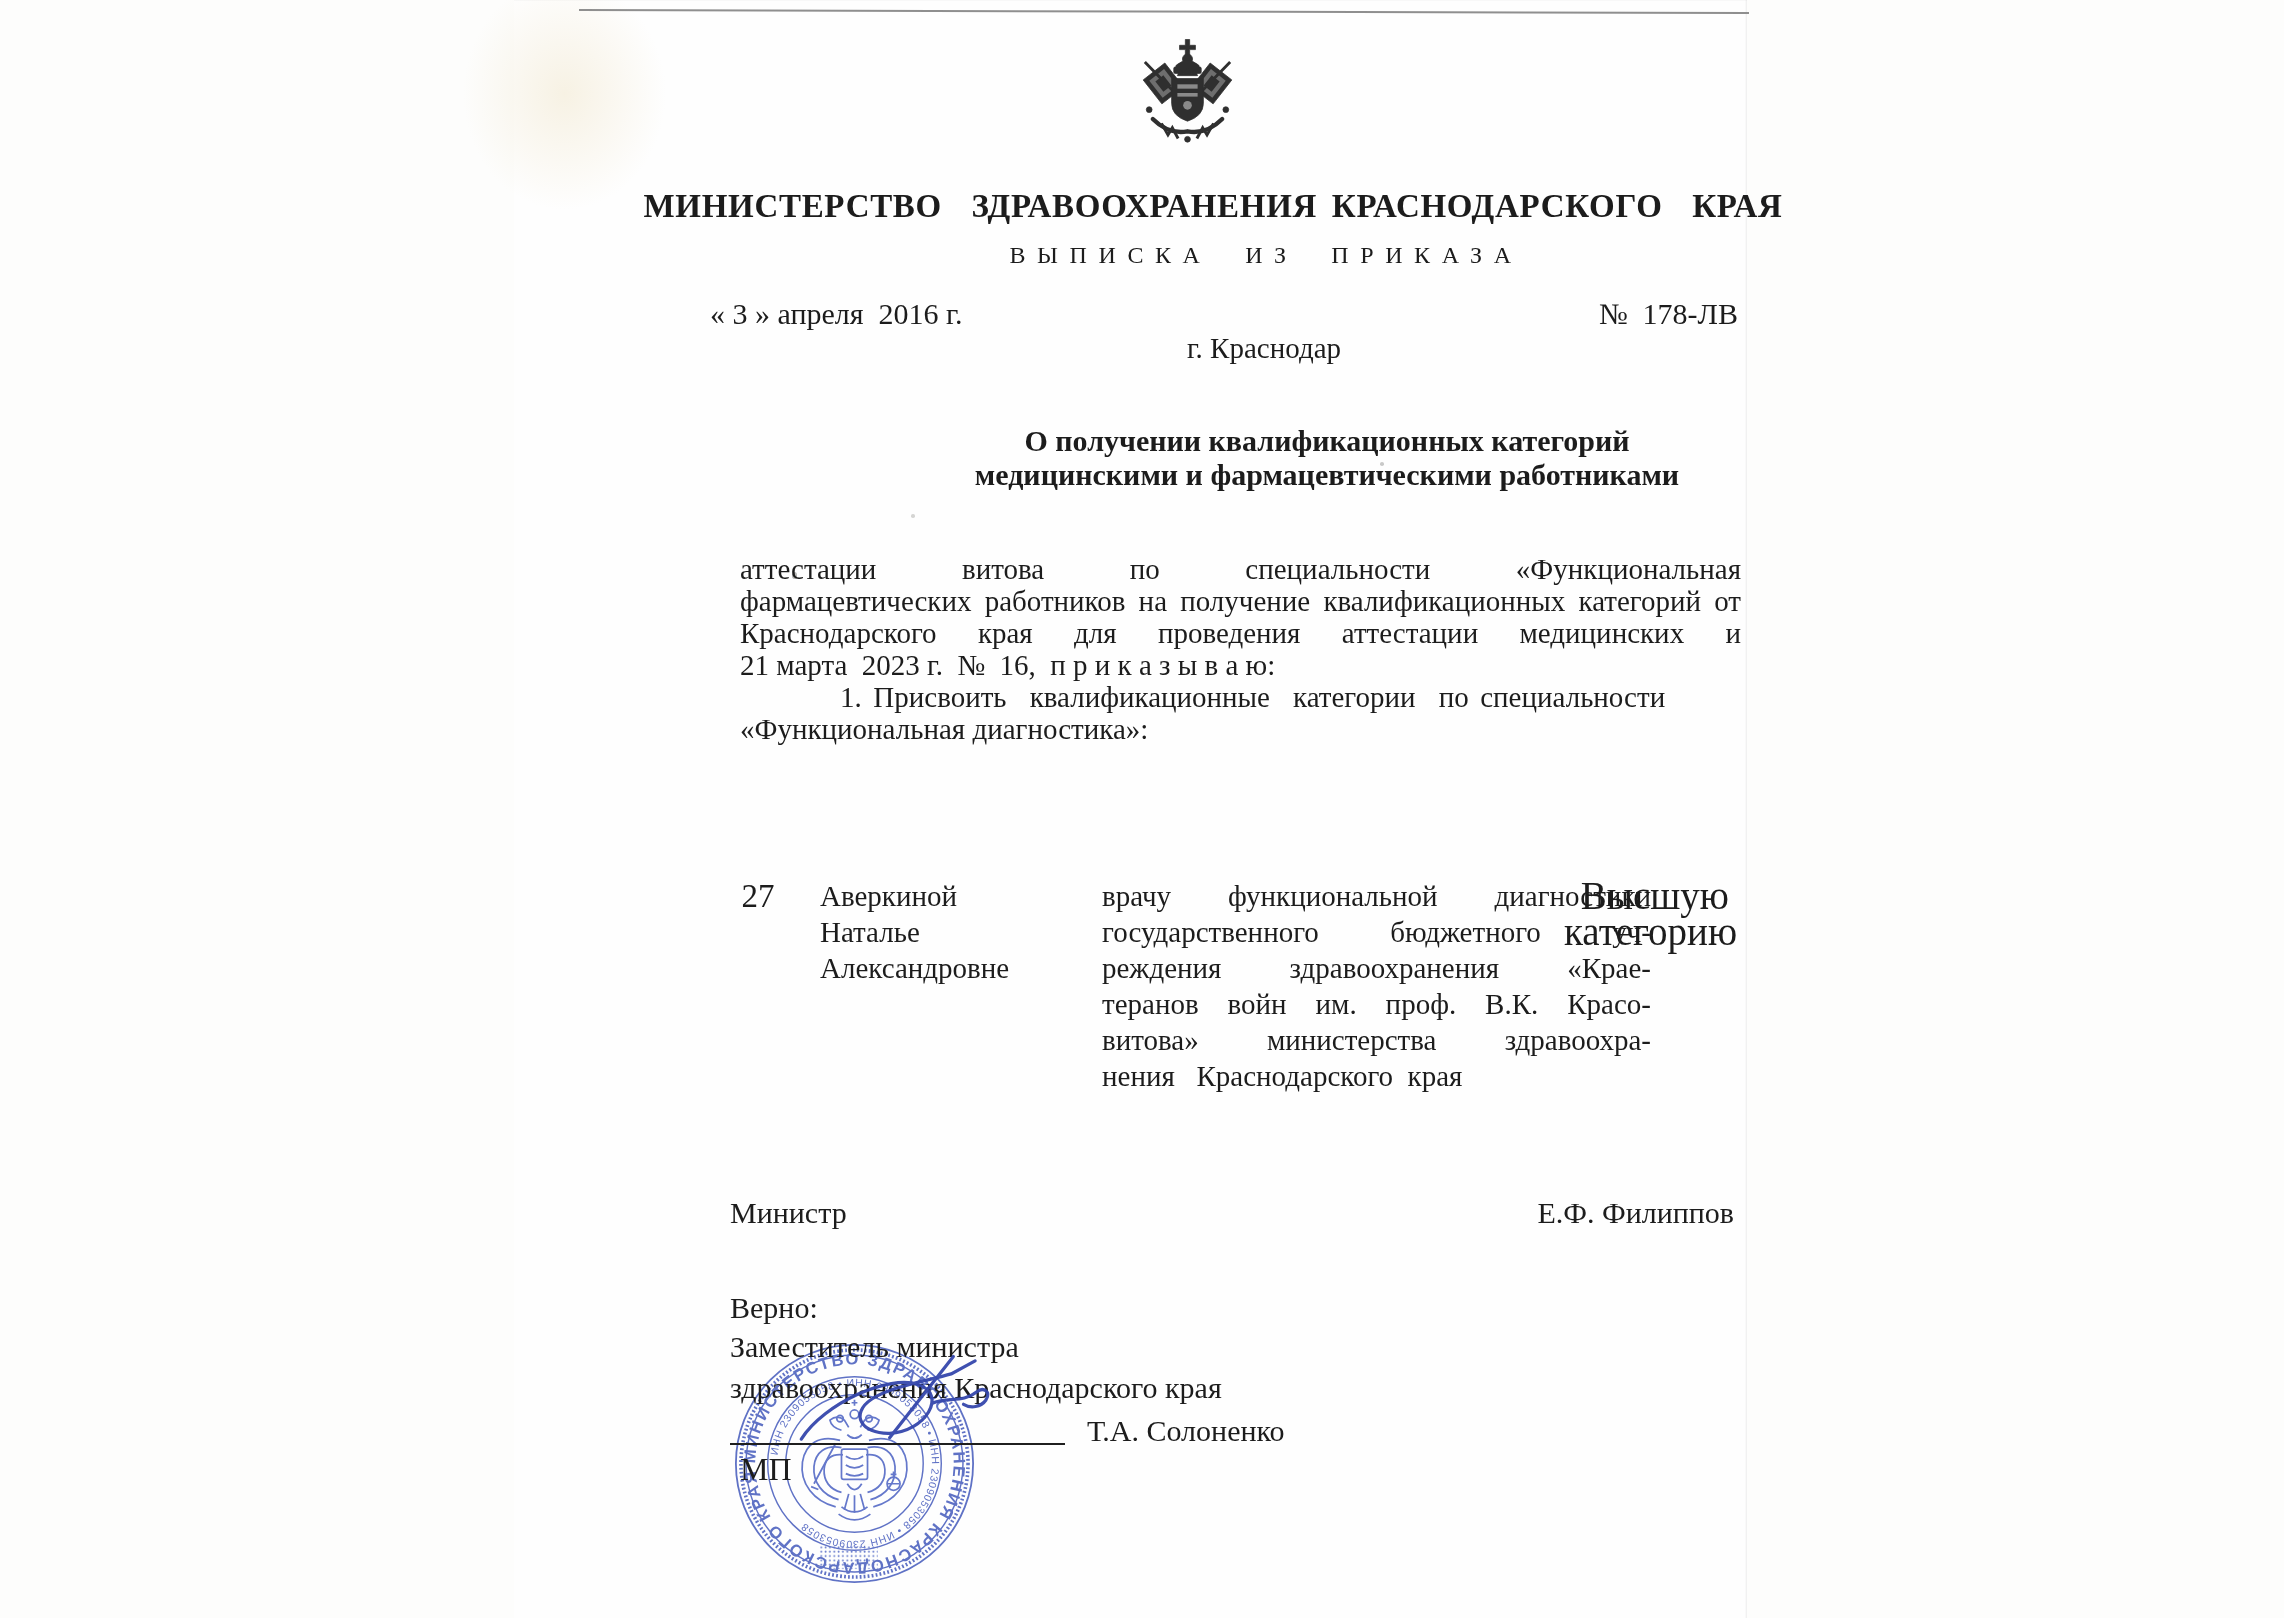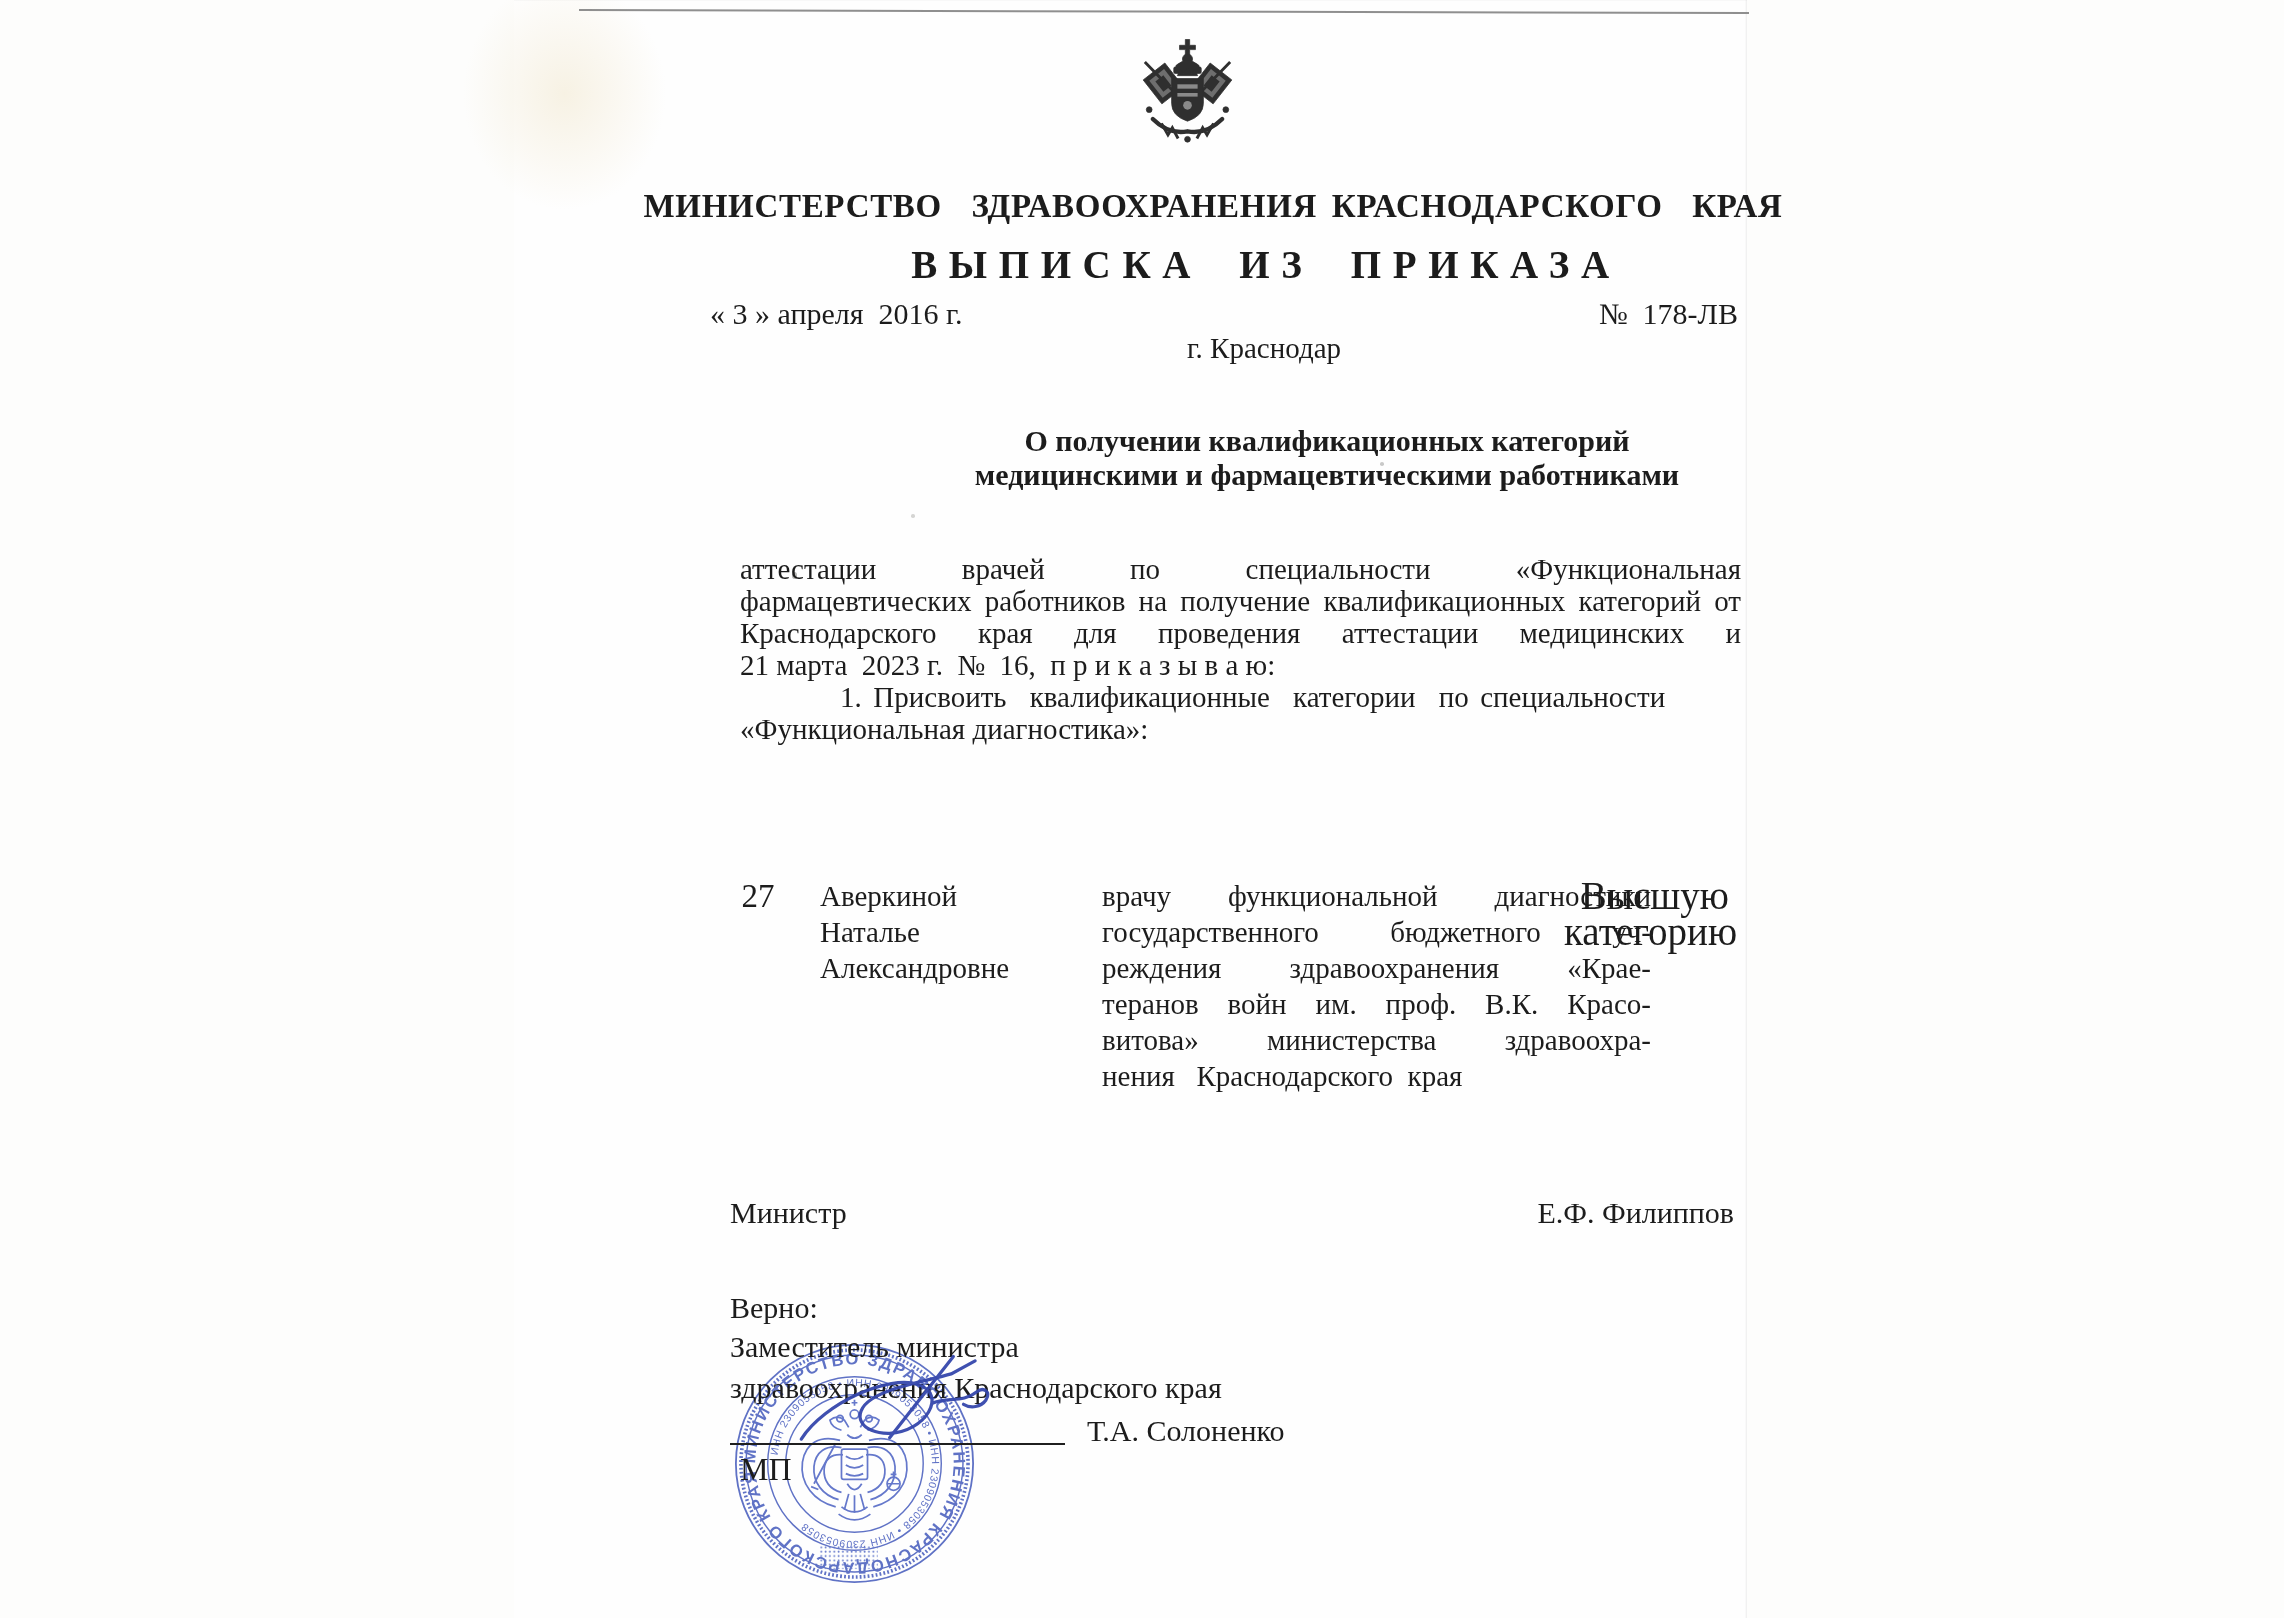--- a/index.html
+++ b/index.html
@@ -32,21 +32,21 @@
     position:absolute;left:216px;top:0;width:1012px;height:1618px;
     font-size:30px;z-index:2;
   }
   .ministry{
     position:absolute;top:188px;left:483px;transform:translateX(-50%);
     font-weight:700;font-size:33px;letter-spacing:0.7px;word-spacing:5.8px;
     white-space:pre;
   }
   .vypiska{
     position:absolute;top:242px;left:536px;transform:translateX(-50%);
-    font-weight:700;font-size:39px;letter-spacing:11.6px;word-spacing:16px;
+    font-weight:400;font-size:24px;letter-spacing:11.6px;word-spacing:16px;
     white-space:pre;
   }
   .date{position:absolute;top:297px;left:-20px;white-space:pre;}
   .number{position:absolute;top:297px;left:869px;white-space:pre;}
   .city{position:absolute;top:332px;left:534px;transform:translateX(-50%);font-size:29px;}
   .title{
     position:absolute;top:424px;left:597px;transform:translateX(-50%);
     font-weight:700;font-size:30px;line-height:34px;text-align:center;white-space:nowrap;
   }
   .body{
@@ -178,21 +178,21 @@
       <div class="date">« 3 » апреля  2016 г.</div>
       <div class="number">№  178-ЛВ</div>
       <div class="city">г. Краснодар</div>
 
       <div class="title">
         <div>О получении квалификационных категорий</div>
         <div>медицинскими и фармацевтическими работниками</div>
       </div>
 
       <div class="body">
-        <div class="jl">аттестации врачей по специальности «Функциональная</div>
+        <div class="jl">аттестации витова по специальности «Функциональная</div>
         <div class="jl">фармацевтических работников на получение квалификационных категорий от</div>
         <div class="jl">Краснодарского края для проведения аттестации медицинских и</div>
         <div class="ll">21 марта  2023 г.  №  16,  п р и к а з ы в а ю:</div>
         <div class="ll ind2 ws6">1. Присвоить  квалификационные  категории  по специальности</div>
         <div class="ll">«Функциональная диагностика»:</div>
       </div>
 
       <div class="tnum">27</div>
       <div class="tname">
         <div>Аверкиной</div>

